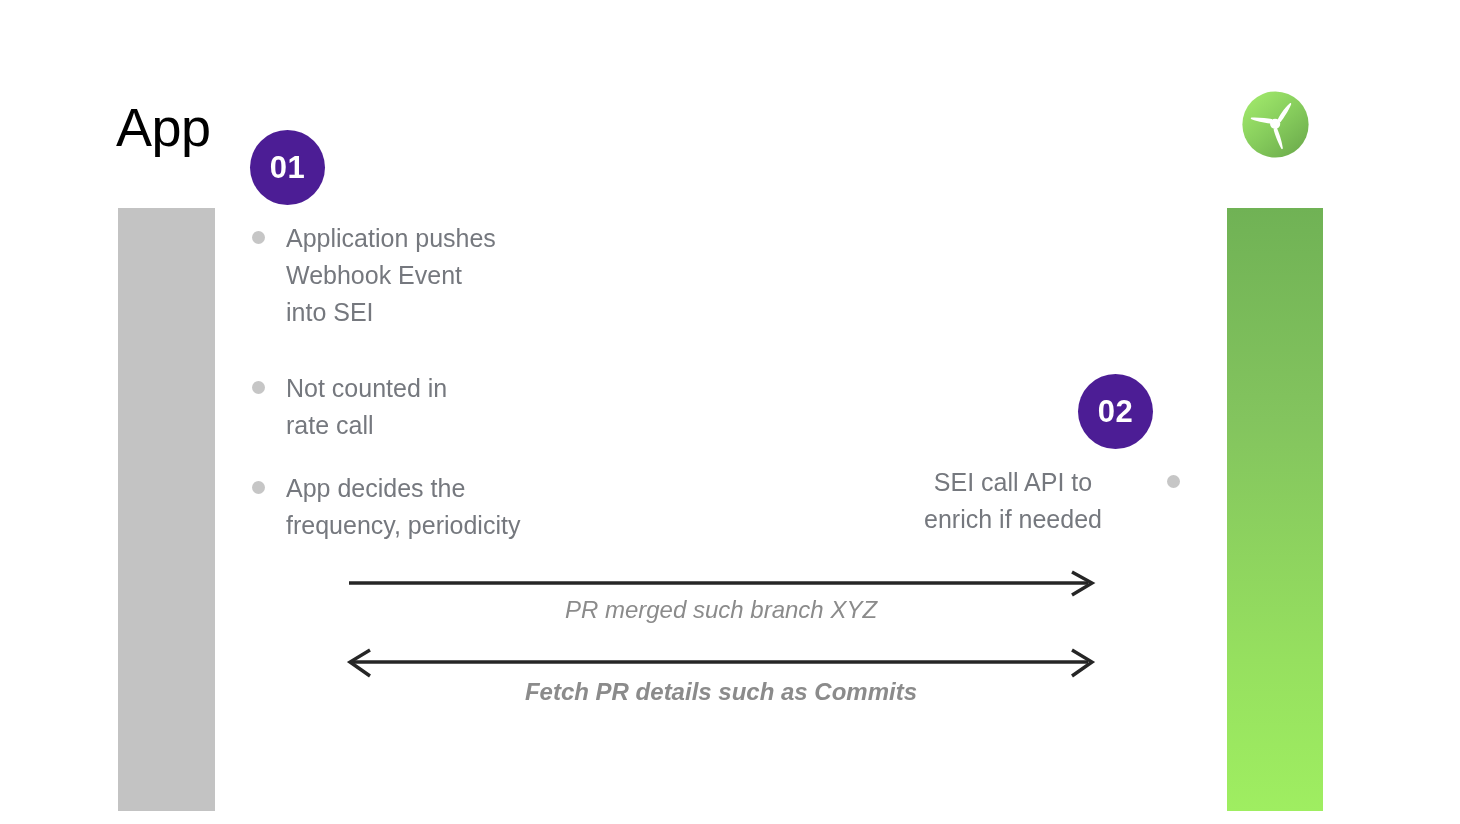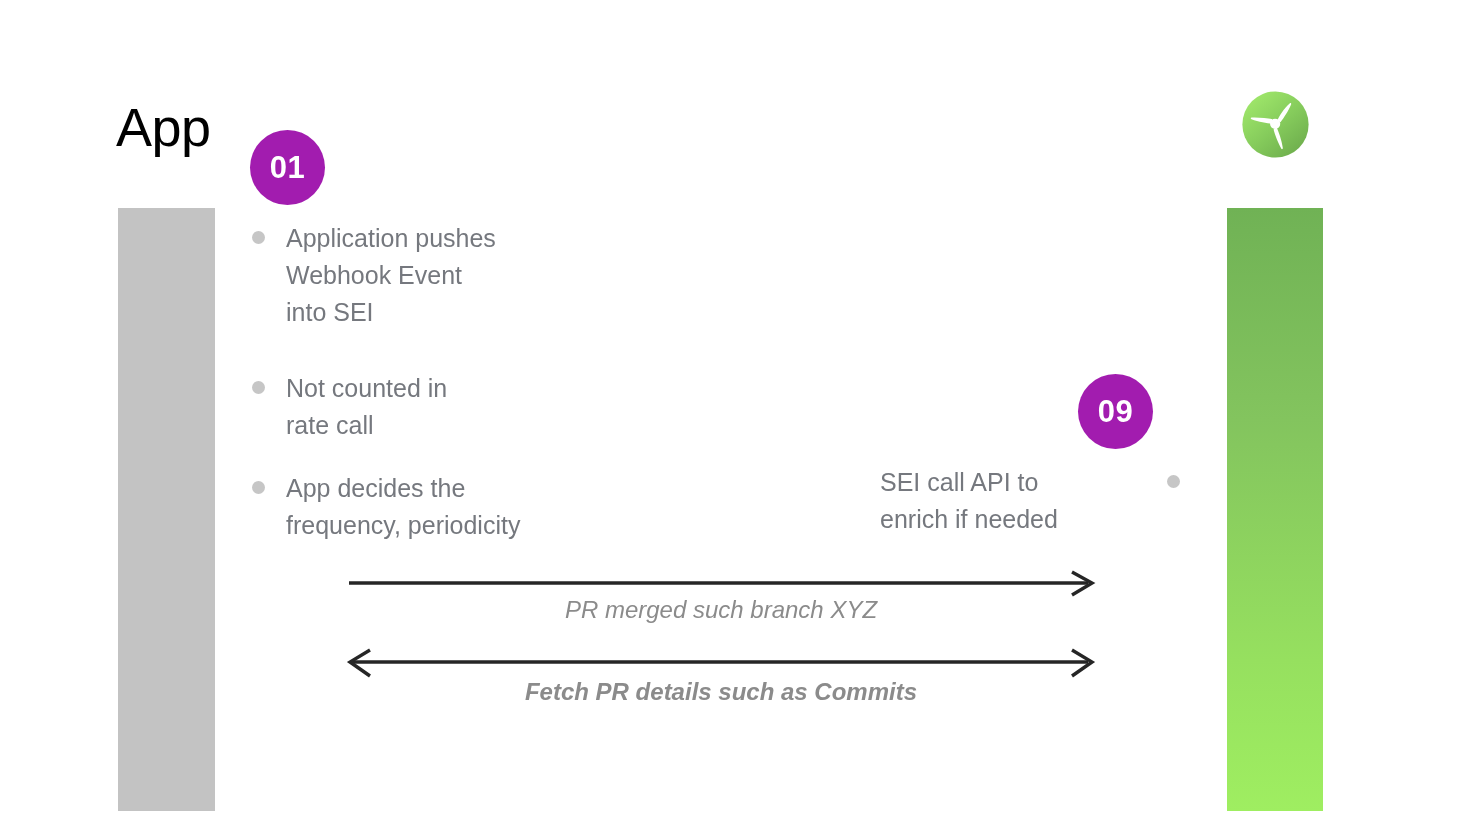--- a/index.html
+++ b/index.html
@@ -59,36 +59,36 @@
     height: 69px;
   }
   .brand-logo svg { display: block; width: 69px; height: 69px; }
 
   
   .step-badge {
     position: absolute;
     width: 75px;
     height: 75px;
     border-radius: 50%;
-    background: #a21caf;
+    background: #4c1d95;
     color: #ffffff;
     font-size: 31px;
     font-weight: 700;
     display: flex;
     align-items: center;
     justify-content: center;
     letter-spacing: 0.5px;
   }
   .step-badge.one  { left: 250px;  top: 130px; }
   .step-badge.two  { left: 1078px; top: 374px; }
 
   
   .bullet-group { position: absolute; }
   .bullet-group.left-col  { left: 252px; width: 400px; }
-  .bullet-group.right-col { left: 880px; width: 300px; text-align: left; }
+  .bullet-group.right-col { left: 880px; width: 300px; text-align: center; }
 
   .bullet-item {
     position: relative;
     margin-bottom: 26px;
   }
   .bullet-item .dot {
     position: absolute;
     top: 11px;
     width: 13px;
     height: 13px;
@@ -151,21 +151,21 @@
         <path d="M52.5 44.5 C55 38 62 27 70.5 19.5 C71.8 18.3 73.3 19.3 72.6 20.9 C68.6 30.4 61.8 40.6 57.2 46.6 Z"></path>
         <path d="M45.8 48.8 C38.8 48.2 25.7 46.2 15.2 42.3 C13.6 41.7 13.8 39.9 15.5 39.8 C25.8 39.3 38.0 40.8 45.2 42.2 Z"></path>
         <path d="M51.5 54.0 C54.6 60.3 59.0 72.8 60.6 84.0 C60.8 85.7 59.1 86.4 58.3 84.9 C53.3 75.8 49.1 64.3 47.2 57.3 Z"></path>
         <circle cx="49.5" cy="49.0" r="7.4"></circle>
       </g>
     </svg>
   </div>
 
   <div class="step-badge one">01</div>
 
-  <div class="step-badge two">09</div>
+  <div class="step-badge two">02</div>
 
   <div class="bullet-group left-col" style="top:220px;">
     <div class="bullet-item">
       <span class="dot"></span>
       <div class="bullet-text">Application pushes
 Webhook Event
 into SEI</div>
     </div>
     <div class="bullet-item" style="margin-top:39px;">
       <span class="dot"></span>

